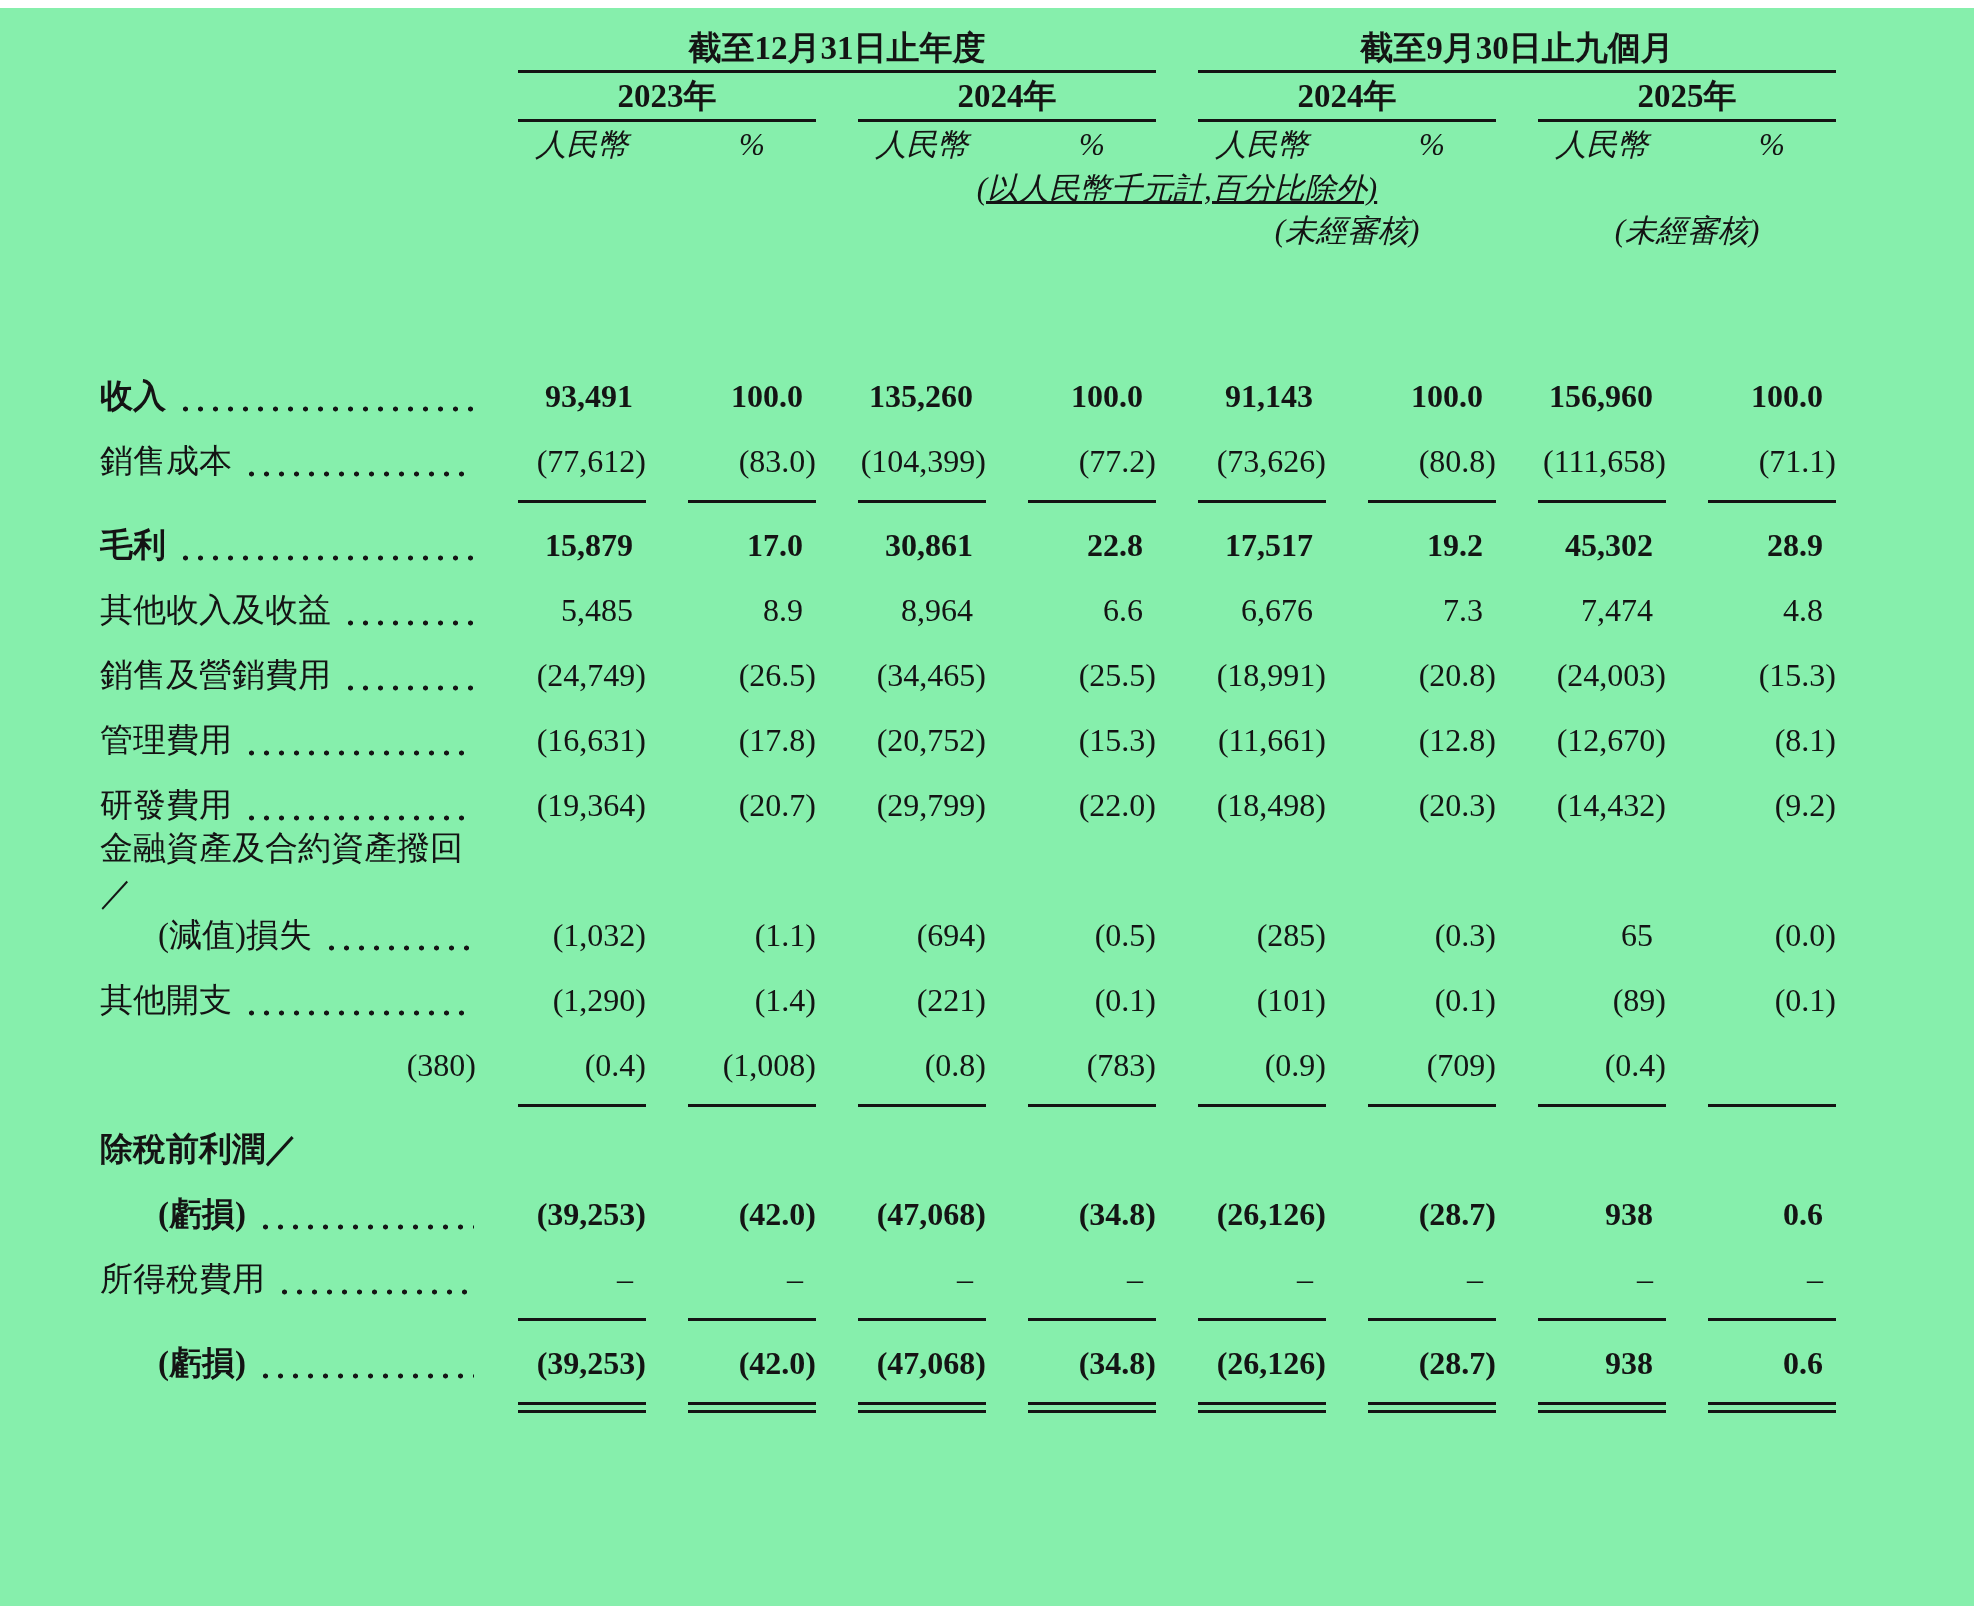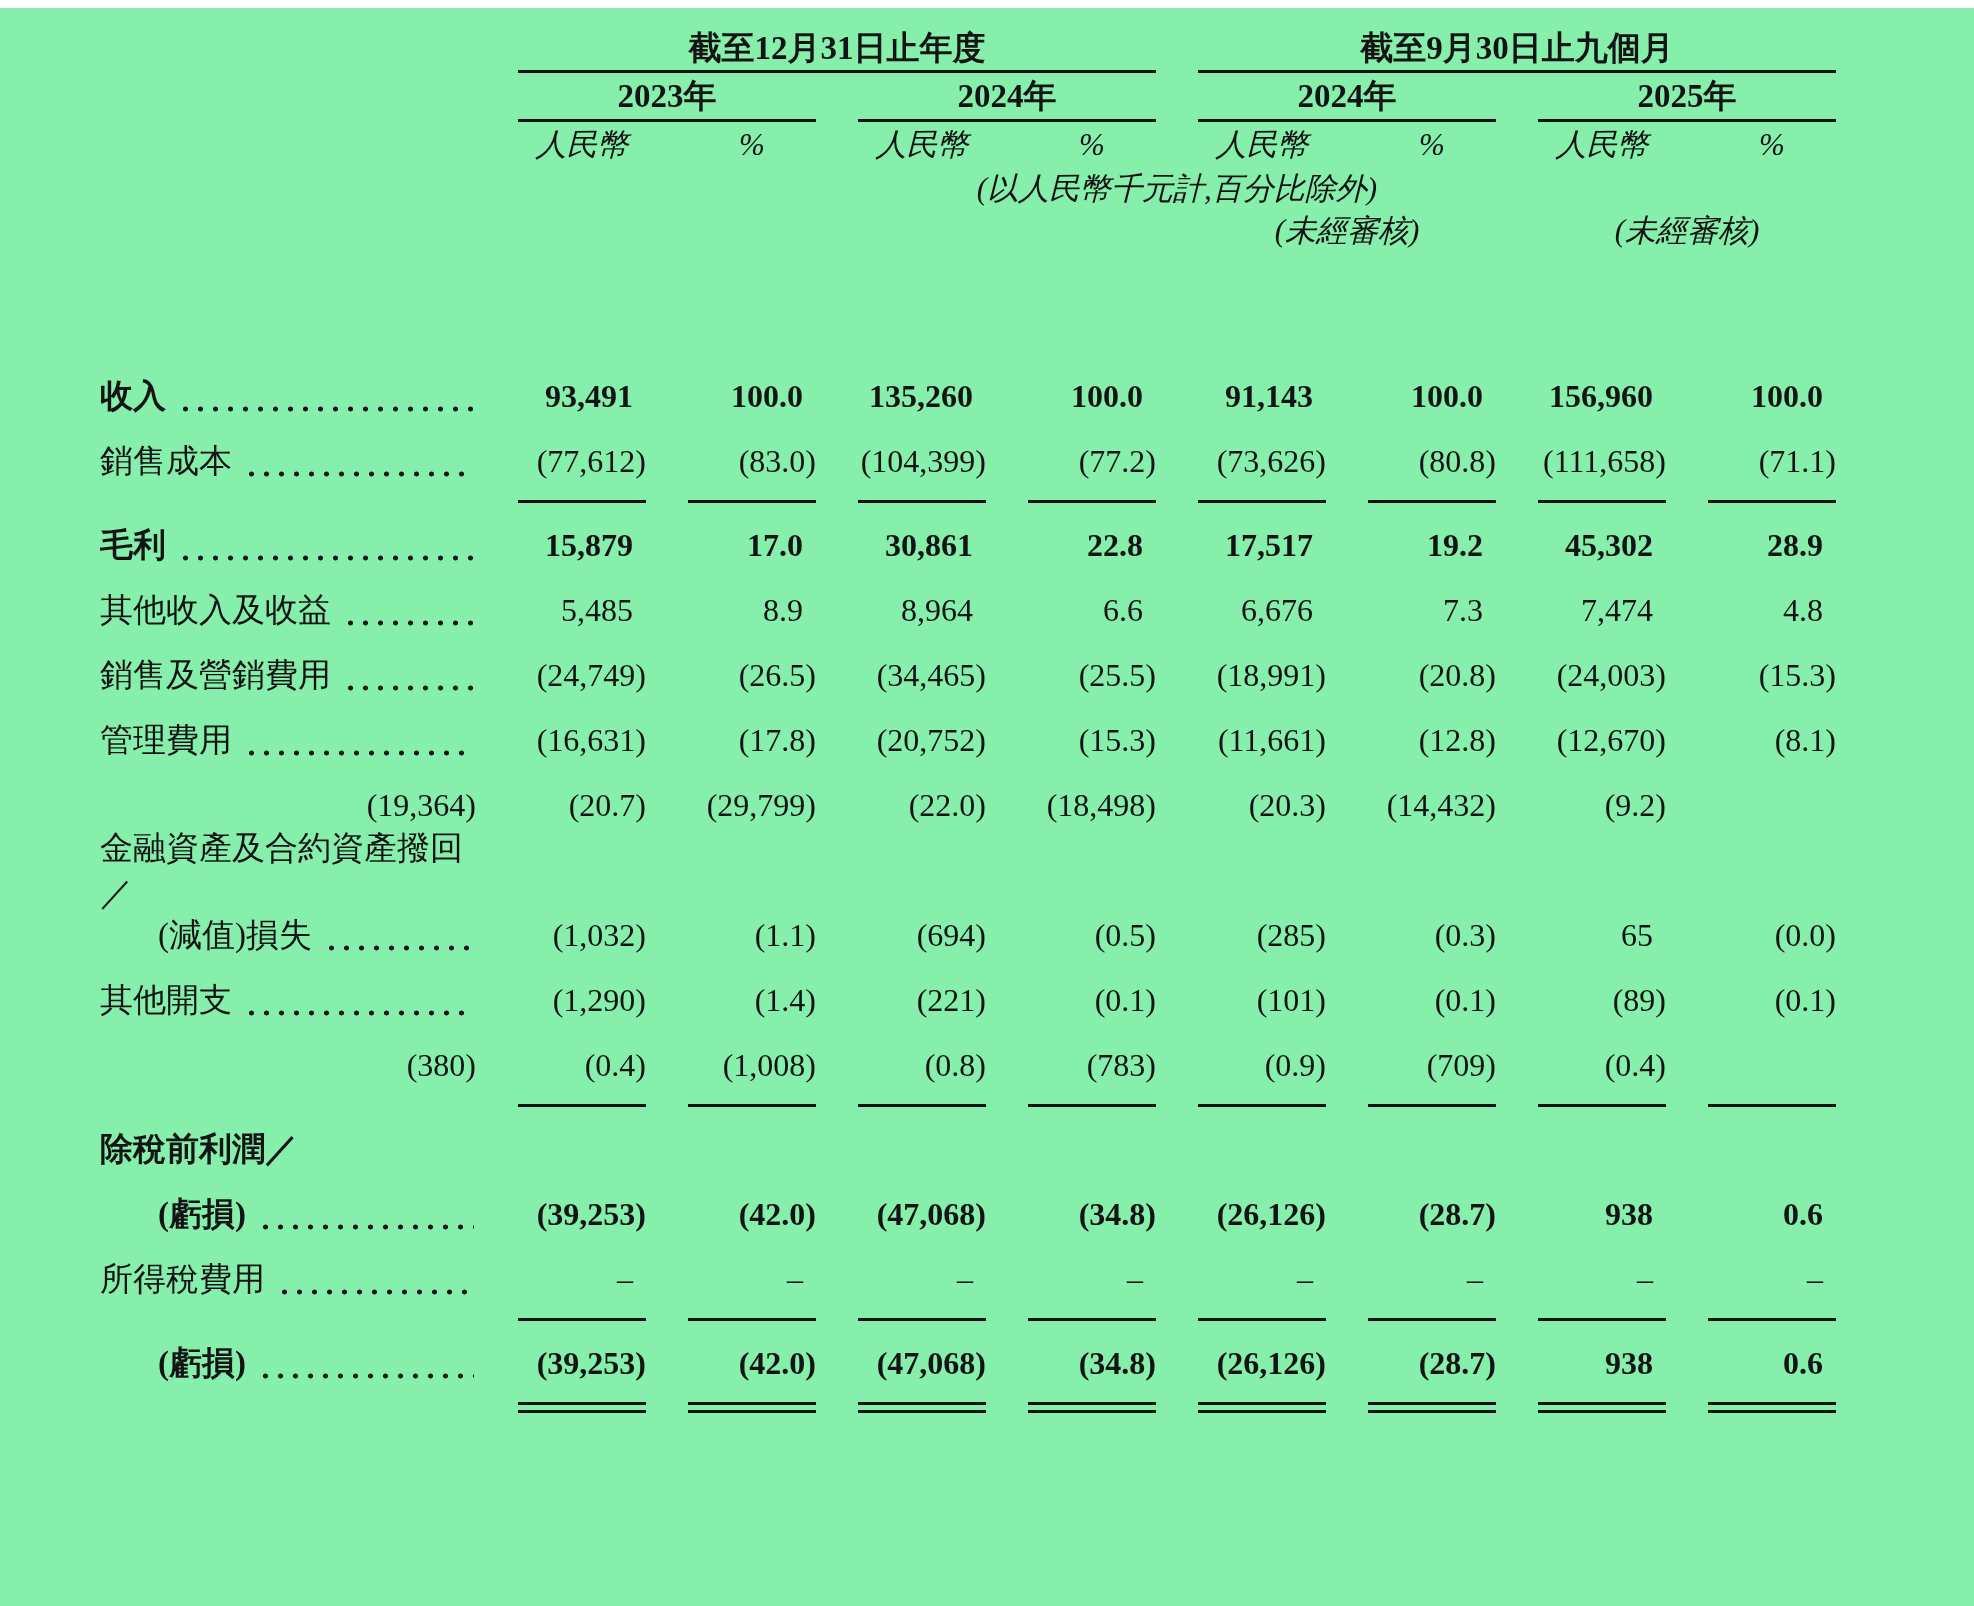--- a/index.html
+++ b/index.html
@@ -17,21 +17,21 @@
   }
   
   .grid {
     display:grid;
     grid-template-columns:376px repeat(8,128px);
     column-gap:42px;
     width:1736px;
   }
   .span2 { grid-column:span 2; }
   .span4 { grid-column:span 4; }
-  .span8 { grid-column:span 8; }
+  .span8 { grid-column:span 8;text-decoration:underline; }
   .center { text-align:center; }
   .bold { font-weight:700; }
   .italic { font-style:italic; }
 
   
   .group-row { height:44px; align-items:center; font-size:33px; }
   .year-row  { height:46px; align-items:center; font-size:33px; }
   .sub-row   { height:46px; align-items:center; font-size:31px; }
   .note-row  { height:42px; align-items:center; font-size:31px; }
   .unaudited-row { height:40px; align-items:center; font-size:31px; }
@@ -217,20 +217,26 @@
         <div class="cell-num">(16,631)</div>
         <div class="cell-num">(17.8)</div>
         <div class="cell-num">(20,752)</div>
         <div class="cell-num">(15.3)</div>
         <div class="cell-num">(11,661)</div>
         <div class="cell-num">(12.8)</div>
         <div class="cell-num">(12,670)</div>
         <div class="cell-num">(8.1)</div>
       </div>
       <div class="grid body-row">
+        <div class="row-label">
+          <div class="line">
+            <span>研發費用</span>
+            <span class="dots"></span>
+          </div>
+        </div>
         <div class="cell-num">(19,364)</div>
         <div class="cell-num">(20.7)</div>
         <div class="cell-num">(29,799)</div>
         <div class="cell-num">(22.0)</div>
         <div class="cell-num">(18,498)</div>
         <div class="cell-num">(20.3)</div>
         <div class="cell-num">(14,432)</div>
         <div class="cell-num">(9.2)</div>
       </div>
       <div class="grid body-row">

